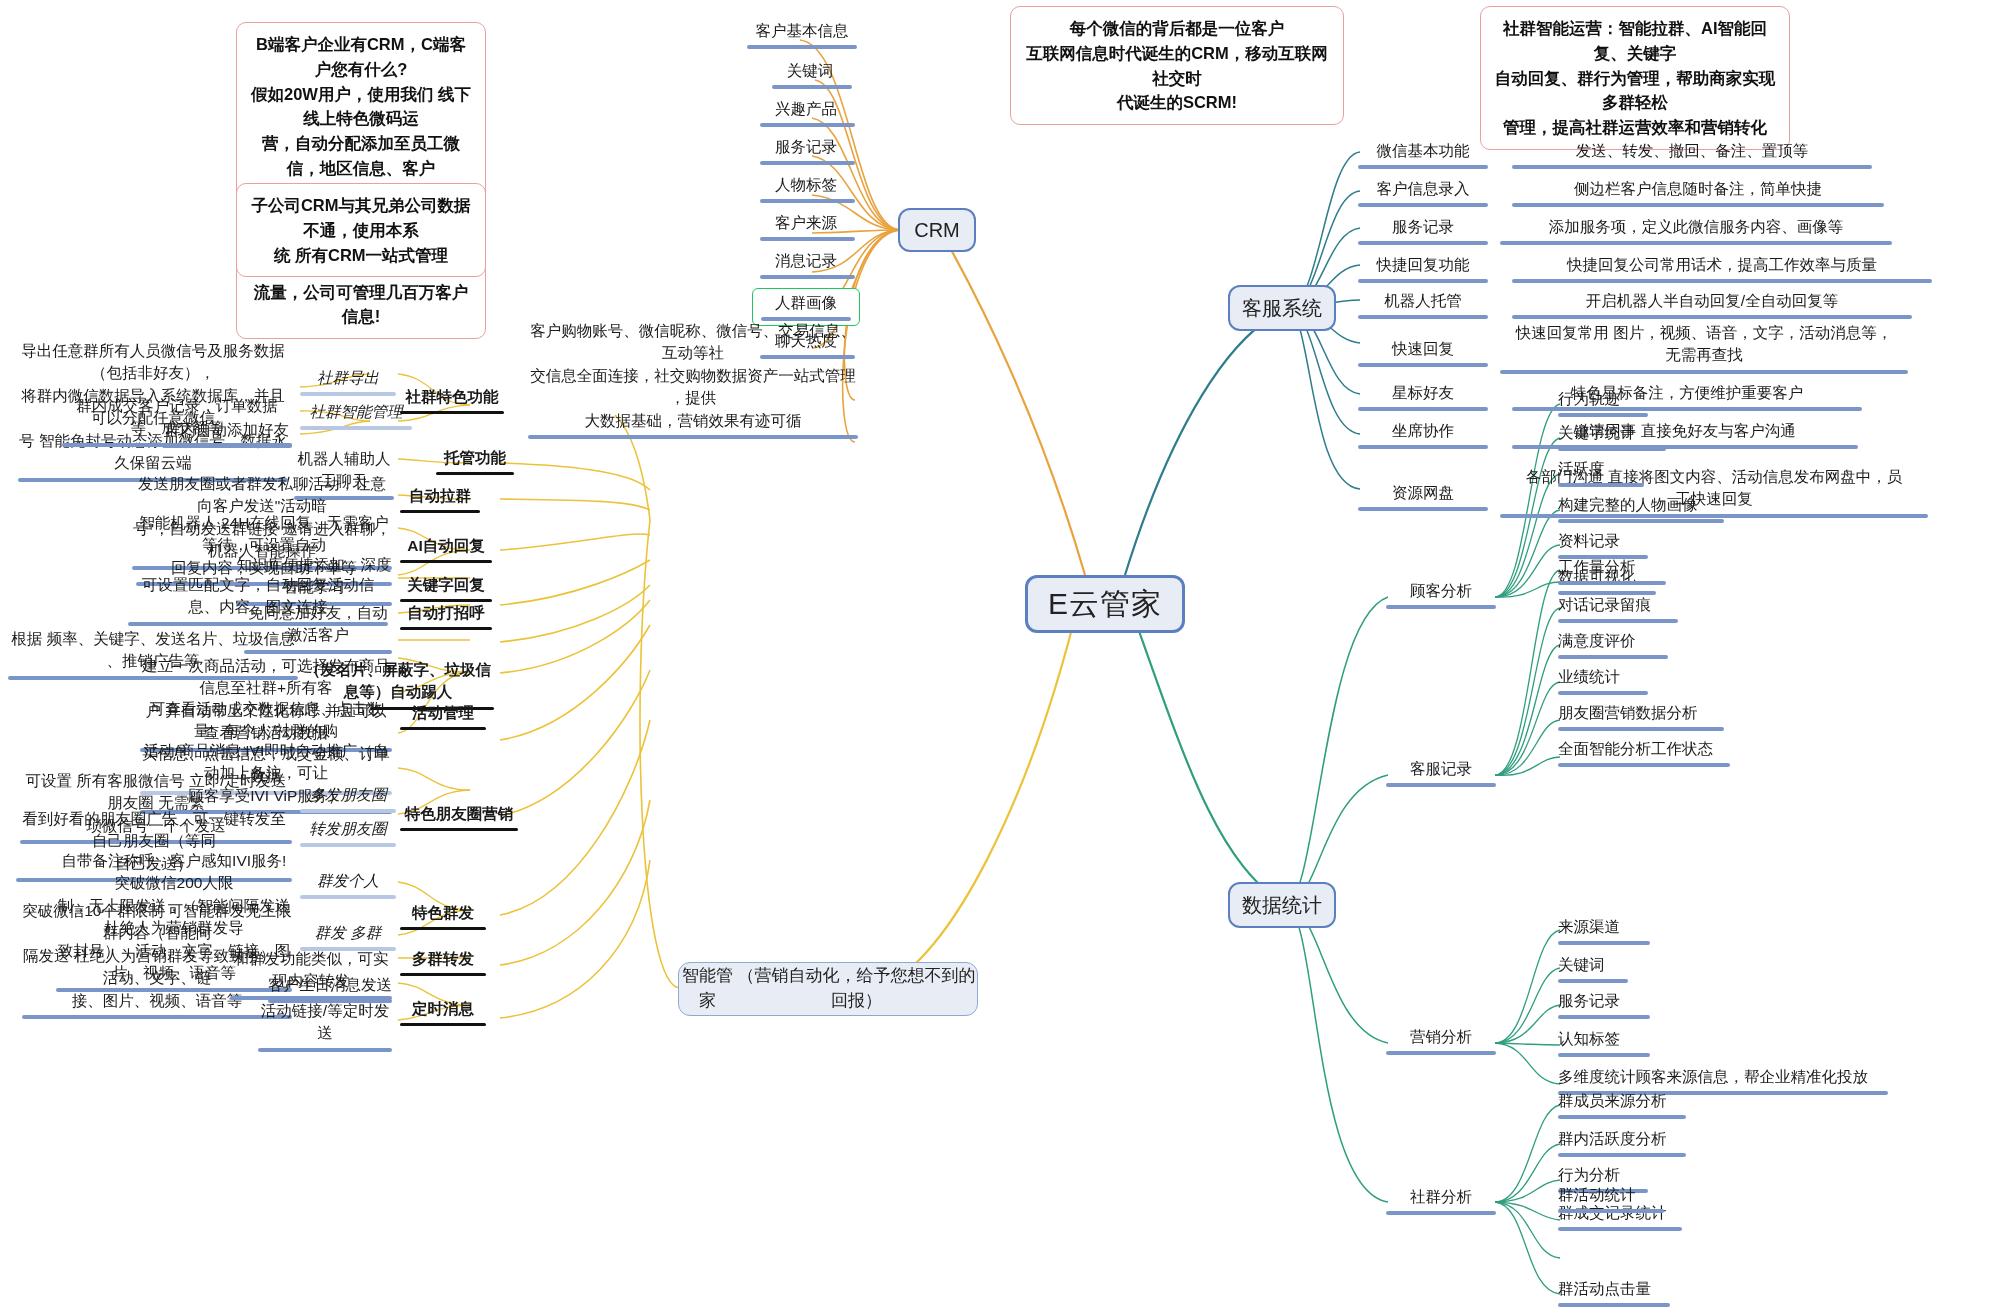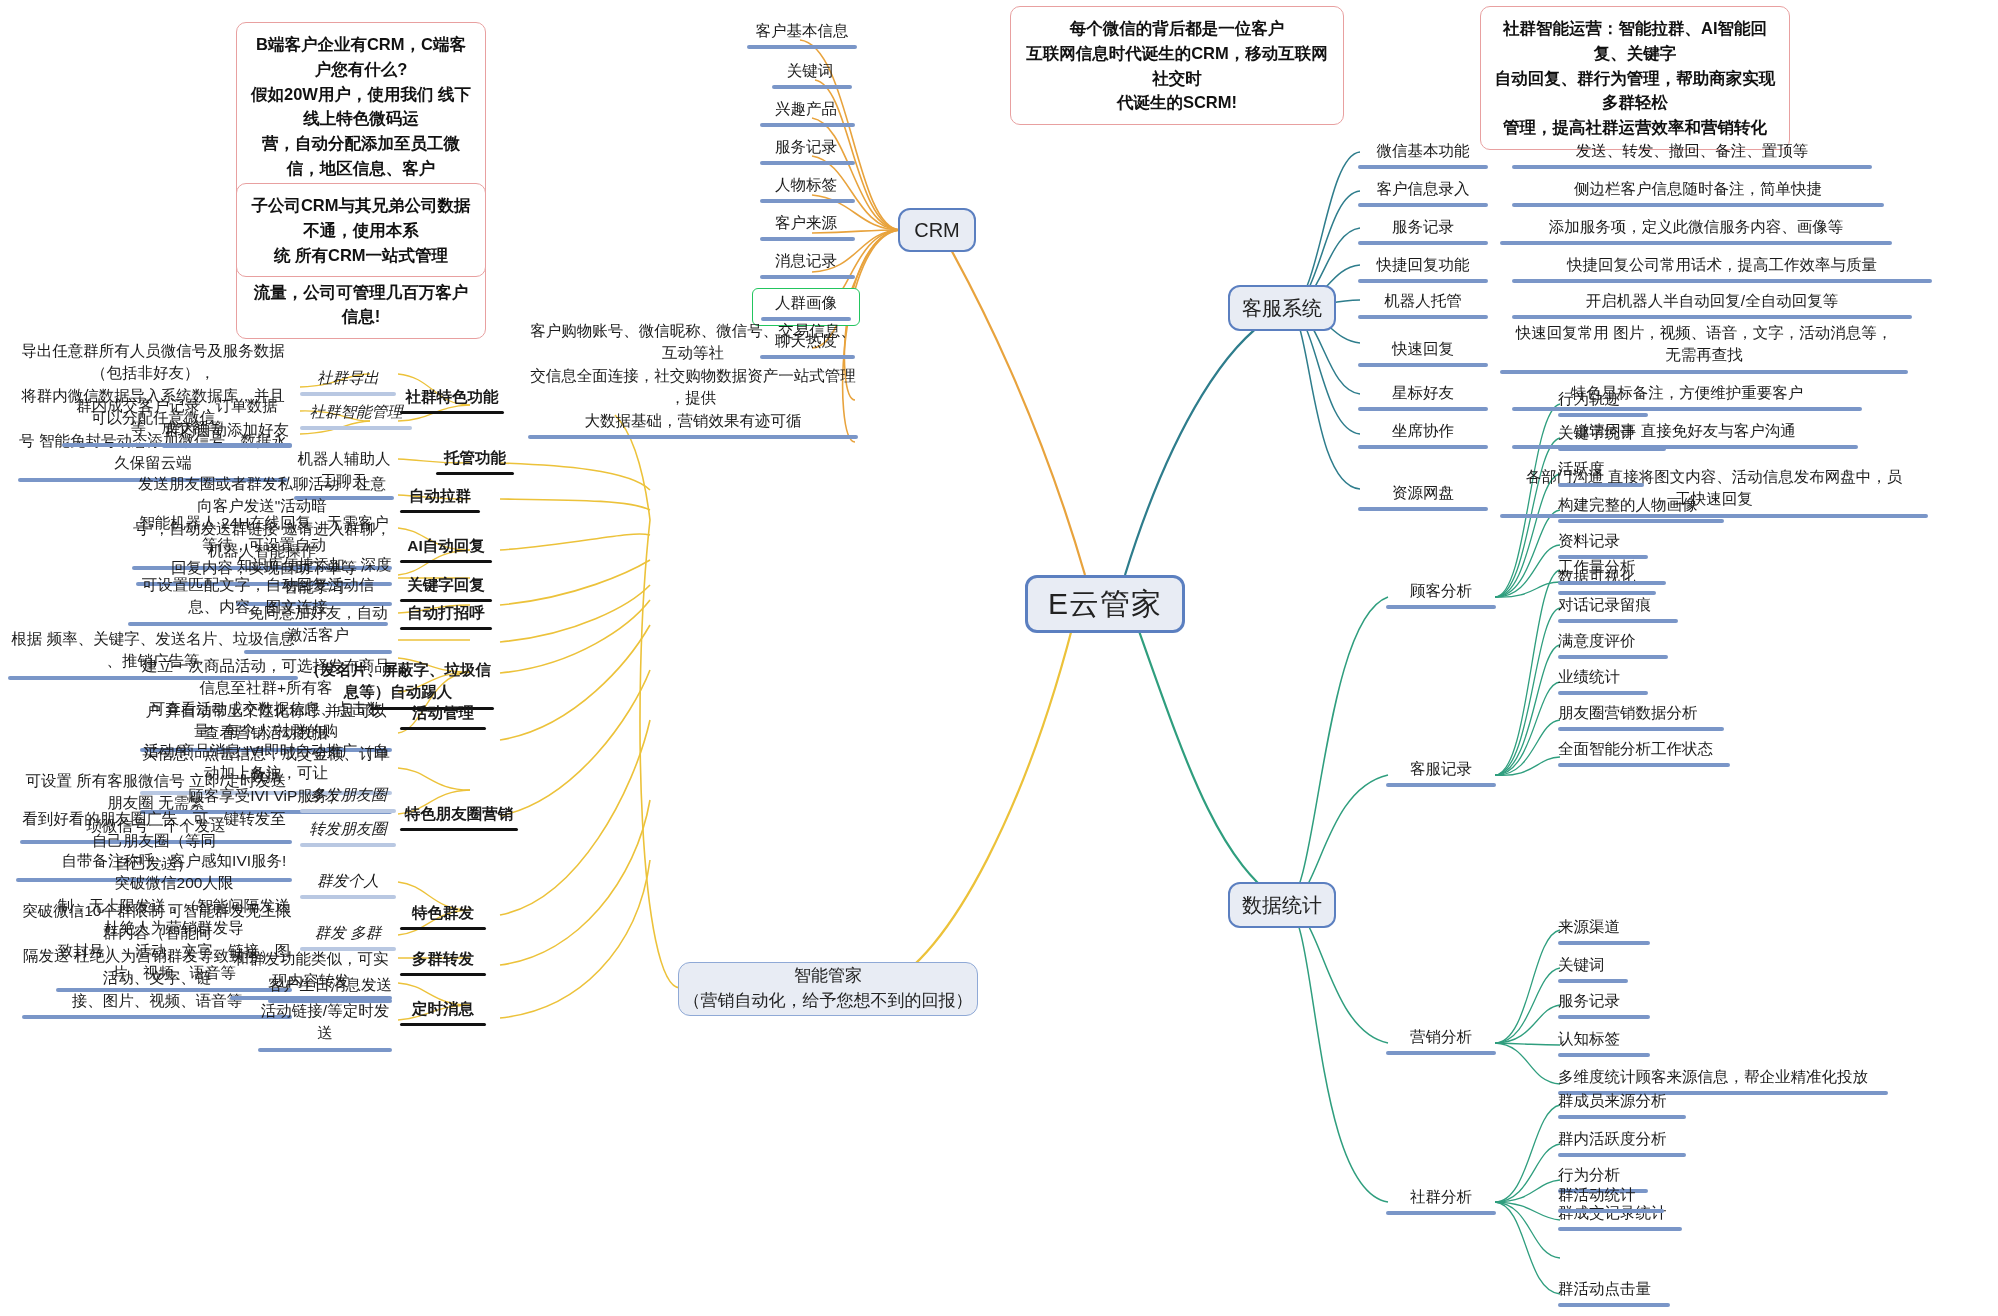--- a/index.html
+++ b/index.html
@@ -433,21 +433,21 @@
   </div>
   <div class="leaf" style="left:1558px;top:1184px;width:160px;text-align:left;">
     <span>群活动统计</span>
     <span class="ul blue" style="width:106px;"></span>
   </div>
   <div class="leaf" style="left:1558px;top:1278px;width:160px;text-align:left;">
     <span>群活动点击量</span>
     <span class="ul blue" style="width:112px;"></span>
   </div>
 
-  <div class="rnode soft" style="left:678px;top:962px;width:300px;height:54px;flex-direction:column;">
+  <div class="rnode soft" style="left:678px;top:962px;width:300px;height:54px;flex-direction:row;">
     <span>智能管家</span>
     <span>（营销自动化，给予您想不到的回报）</span>
   </div>
 
   <div class="leaf bold" style="left:400px;top:386px;width:104px;">
     <span>社群特色功能</span>
     <span class="ul dark" style="width:104px;"></span>
   </div>
   <div class="leaf italic" style="left:300px;top:367px;width:96px;">
     <span>社群导出</span>

